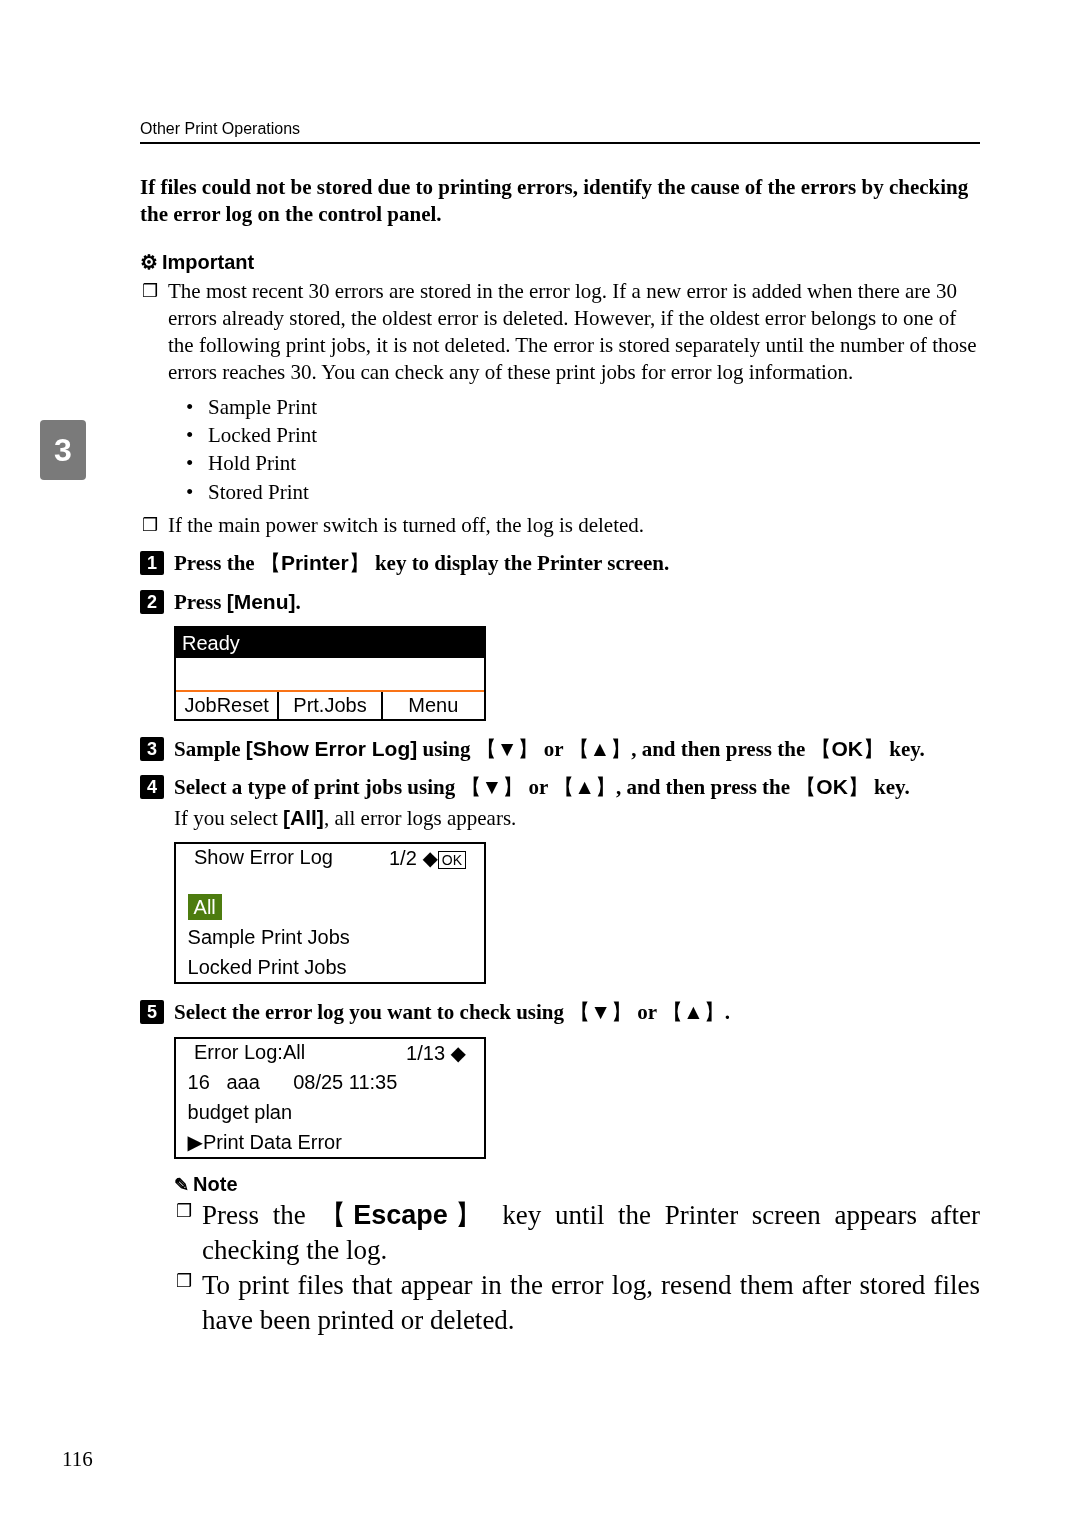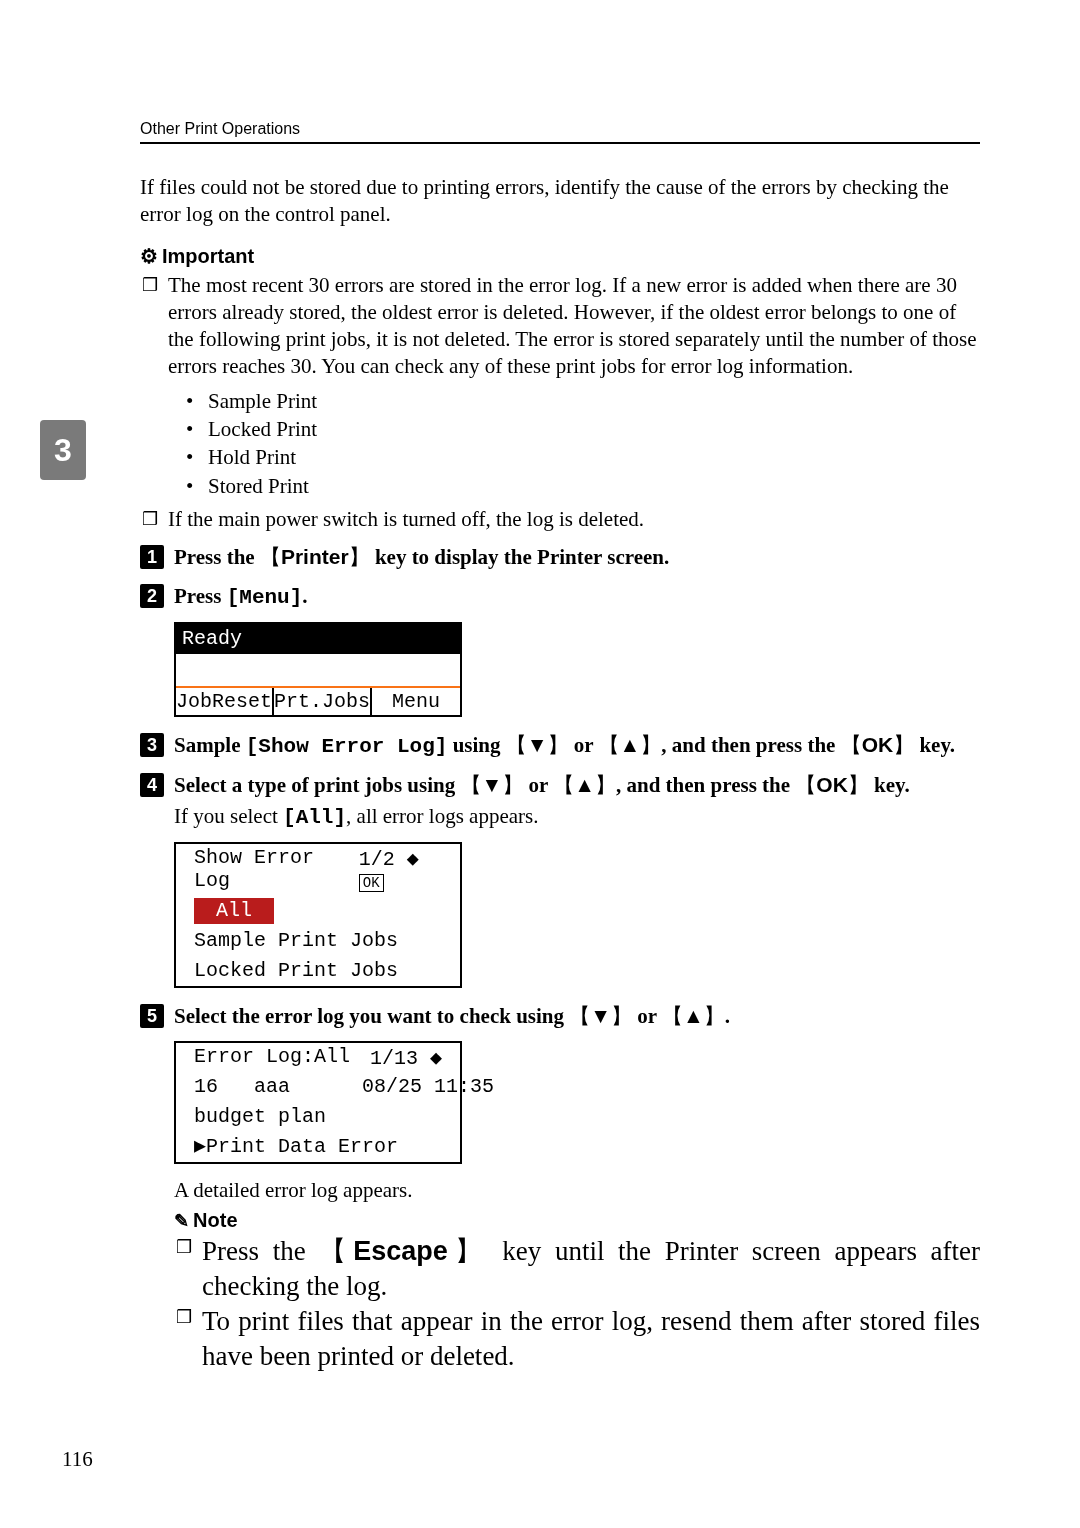--- a/index.html
+++ b/index.html
@@ -27,21 +27,22 @@
   }
   .main-title {
     font-family: Arial, Helvetica, sans-serif;
     font-weight: bold;
     font-size: 42px;
     margin: 0 0 20px 0;
   }
   .intro {
     font-size: 21px;
     line-height: 1.3;
-    margin: 0 0 15px 0;
+    margin: 0 0 21px 0;
+    font-weight: bold;
   }
   .callout-head {
     font-family: Arial, Helvetica, sans-serif;
     font-weight: bold;
     font-size: 20px;
     margin: 6px 0 4px 0;
   }
   .callout-head .gear {
     font-size: 20px;
     margin-right: 4px;
@@ -108,34 +109,34 @@
     font-family: "Times New Roman", serif;
     font-size: 21px;
     line-height: 1.35;
   }
   .step .step-note {
     font-size: 21px;
     line-height: 1.35;
     margin-top: 2px;
   }
   .sans-inline {
-    font-family: Liberation Mono, monospace;
+    font-family: Liberation Sans, sans-serif;
     font-weight: bold;
   }
   .keycap {
     font-family: Arial, Helvetica, sans-serif;
     font-weight: bold;
   }
   .keycap::before { content: "【"; font-weight: normal; }
   .keycap::after { content: "】"; font-weight: normal; }
   
   .lcd {
-    font-family: Liberation Mono, monospace;
+    font-family: Liberation Sans, sans-serif;
     border: 2px solid #000;
-    width: 288px;
+    width: 312px;
     margin: 10px 0 14px 34px;
     box-sizing: border-box;
   }
   .lcd .row {
     padding: 2px 6px;
     font-size: 20px;
     line-height: 1.3;
     white-space: pre;
   }
   .lcd .title-row {
@@ -169,24 +170,25 @@
   .lcd .head-row .okbox {
     display: inline-block;
     border: 1px solid #000;
     font-size: 14px;
     padding: 0 3px;
     vertical-align: middle;
     background: #fff;
     color: #000;
   }
   .lcd .selected {
-    background: #b91c1c;
+    background: #4d7c0f;
     color: #fff;
     display: inline-block;
-    padding: 0 22px;
+    padding: 0 6px;
+    margin-top: 20px;
   }
   .after-lcd {
     font-size: 21px;
     margin: 10px 0 4px 34px;
   }
   .note-head {
     font-family: Arial, Helvetica, sans-serif;
     font-weight: bold;
     font-size: 20px;
     margin: 6px 0 2px 34px;
@@ -332,21 +334,20 @@
   <div class="lcd">
     <div class="head-row">
       <span>Error Log:All</span>
       <span><span>1/13</span>&nbsp;<span>◆</span></span>
     </div>
     <div class="row"> 16   aaa      08/25 11:35</div>
     <div class="row"> budget plan</div>
     <div class="row"> ▶Print Data Error</div>
   </div>
 
-  <div class="after-lcd">A detailed error log appears.</div>
 
   <div class="note-head">
     <span class="pencil">✎</span><span>Note</span>
   </div>
   <ul class="note-list">
     <li>
       <span>Press the </span><span class="keycap">Escape</span><span> key until the Printer screen appears after checking the log.</span>
     </li>
     <li>To print files that appear in the error log, resend them after stored files have been printed or deleted.</li>
   </ul>

